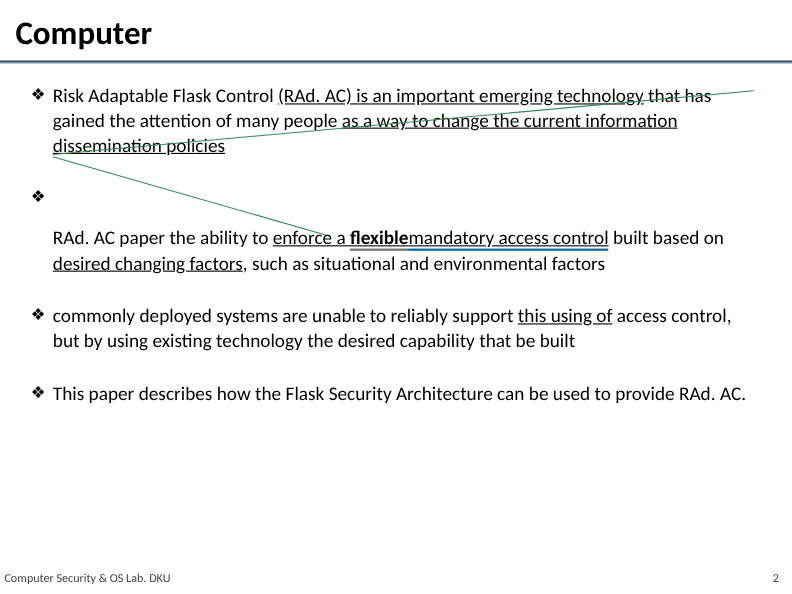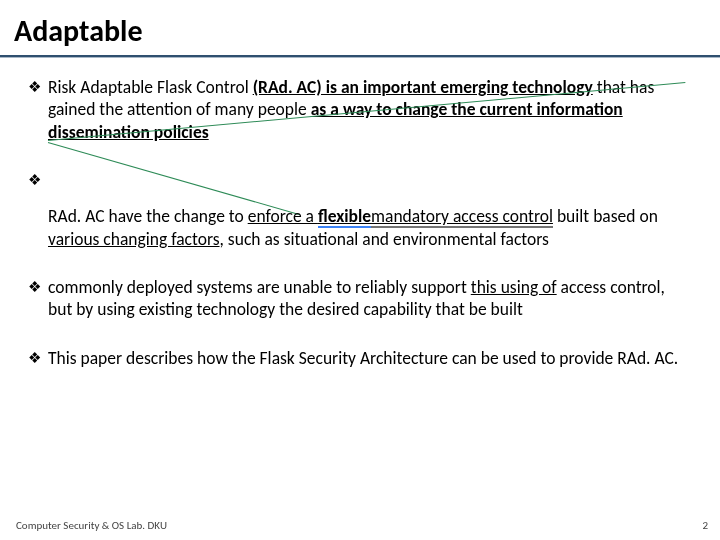--- a/index.html
+++ b/index.html
@@ -34,75 +34,75 @@
     margin-bottom: 26px;
     font-size: 17.5px;
     line-height: 1.28;
   }
   .bullet {
     flex: 0 0 20px;
     font-size: 15px;
     padding-top: 2px;
   }
   .txt { flex: 1; position: relative; }
-  .ub { text-decoration: underline; font-weight: 700; }
+  .ub { text-decoration: underline; font-weight: 400; }
   .u  { text-decoration: underline; }
   .flex-word {
     text-decoration: underline;
     font-weight: 700;
-    border-bottom: 2px solid #3b82f6;
+    border-bottom: 2px solid #737373;
     padding-bottom: 0;
     display: inline-block;
     line-height: 1;
   }
   .red-under {
     display: inline-block;
-    border-bottom: 2px solid #737373;
+    border-bottom: 2px solid #0369a1;
     line-height: 1;
     margin-top: 39px;
   }
   .footer {
     position: absolute;
     bottom: 8px;
-    left: 16px;
+    left: 4px;
     right: 12px;
     display: flex;
     justify-content: space-between;
     font-size: 11px;
     color: #444;
   }
   .green-line {
     position: absolute;
     background: #2e8b57;
     height: 1px;
     transform-origin: left center;
   }
 </style>
 </head>
 <body>
 
-<div class="title">Adaptable</div>
+<div class="title">Computer</div>
 <div class="rule-dark"></div>
 <div class="rule-light"></div>
 
 <div class="content">
 
   <div class="item">
     <div class="bullet">❖</div>
     <div class="txt">
       <span>Risk Adaptable Flask Control </span><span class="ub">(RAd. AC) is an important emerging technology</span><span> that has gained the attention of many people </span><span class="ub">as a way to change the current information dissemination policies</span>
       <div class="green-line" style="left:0;top:64px;width:640px;transform:rotate(-5.2deg);"></div>
       <div class="green-line" style="left:0;top:66px;width:262px;transform:rotate(16deg);"></div>
     </div>
   </div>
 
   <div class="item">
     <div class="bullet">❖</div>
     <div class="txt">
-      <span>RAd. AC have the change to </span><span class="u">enforce a </span><span class="flex-word">flexible</span><span class="u red-under"> mandatory access control</span><span> built based on </span><span class="u">various changing factors</span><span>, such as situational and environmental factors</span>
+      <span>RAd. AC paper the ability to </span><span class="u">enforce a </span><span class="flex-word">flexible</span><span class="u red-under"> mandatory access control</span><span> built based on </span><span class="u">desired changing factors</span><span>, such as situational and environmental factors</span>
     </div>
   </div>
 
   <div class="item">
     <div class="bullet">❖</div>
     <div class="txt">
       <span>commonly deployed systems are unable to reliably support </span><span class="u">this using of</span><span> access control, but by using existing technology the desired capability that be built</span>
     </div>
   </div>
 

